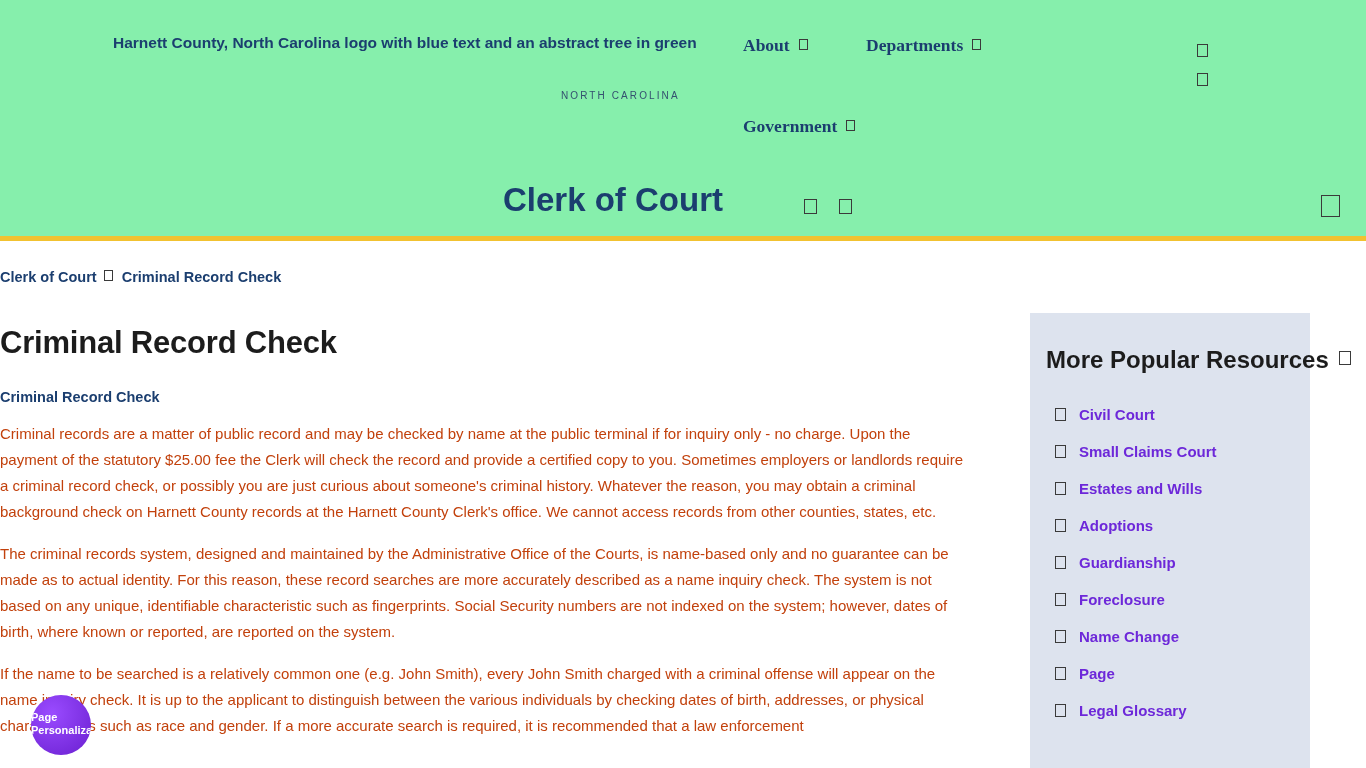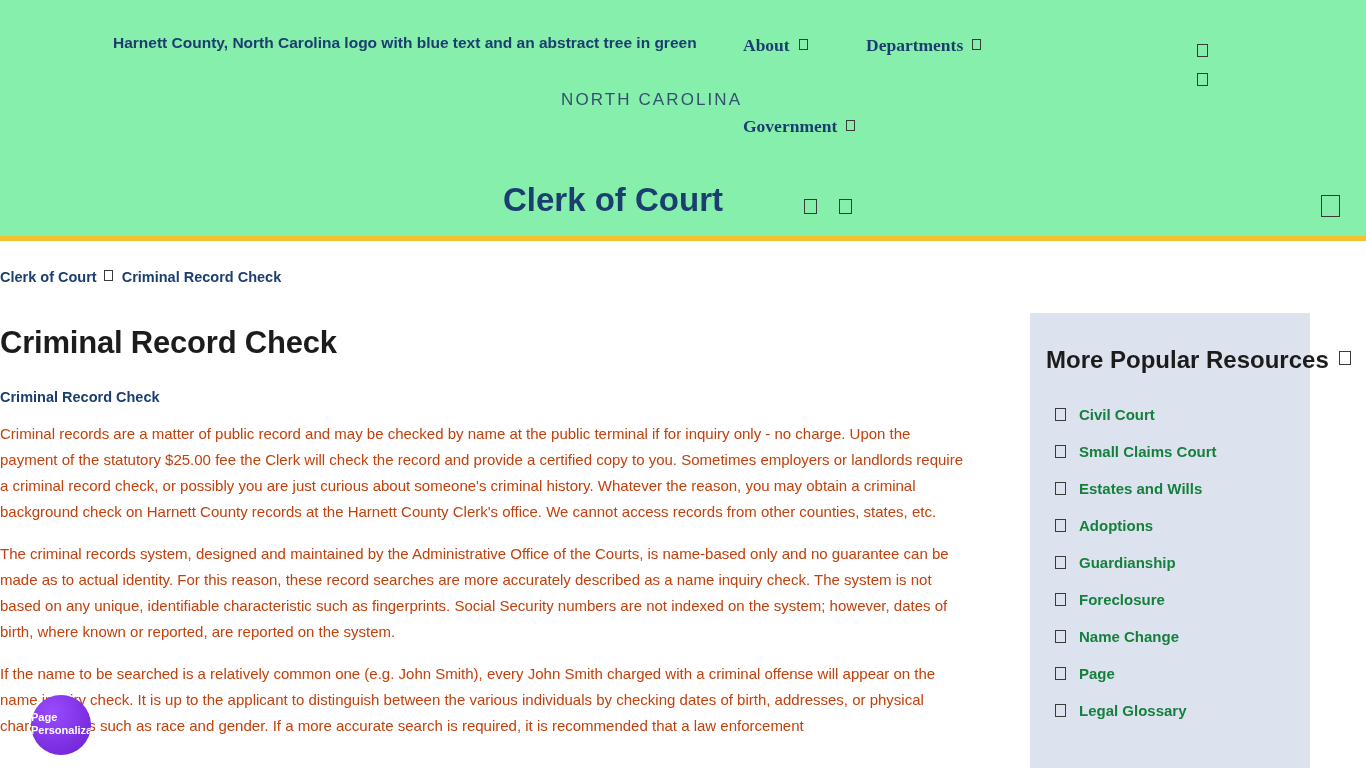--- a/index.html
+++ b/index.html
@@ -28,21 +28,21 @@
     width: 600px;
     font-size: 15.5px;
     font-weight: bold;
     color: #1b3e6f;
     line-height: 25px;
   }
   .logo-sub {
     position: absolute;
     left: 561px;
     top: 90px;
-    font-size: 17px;
+    font-size: 10px;
     letter-spacing: 2.1px;
     color: #34506f;
     font-weight: normal;
   }
   .nav-item {
     position: absolute;
     font-size: 17.5px;
     font-weight: bold;
     color: #1b3e6f;
     white-space: nowrap;
@@ -193,21 +193,21 @@
     color: #1b5fa8;
   }
   .sb-list li .bullet {
     position: absolute;
     left: 25px;
     top: 12px;
     width: 11px;
     height: 13px;
     border: 1px solid #3a3a3a;
   }
-  .sb-list li a { color: #15803d; text-decoration: none; }
+  .sb-list li a { color: #6d28d9; text-decoration: none; }
 
   
   .acc-widget {
     position: absolute;
     left: 31px;
     top: 695px;
     width: 60px;
     height: 60px;
     border-radius: 50%;
     background: #7b2ff7;

